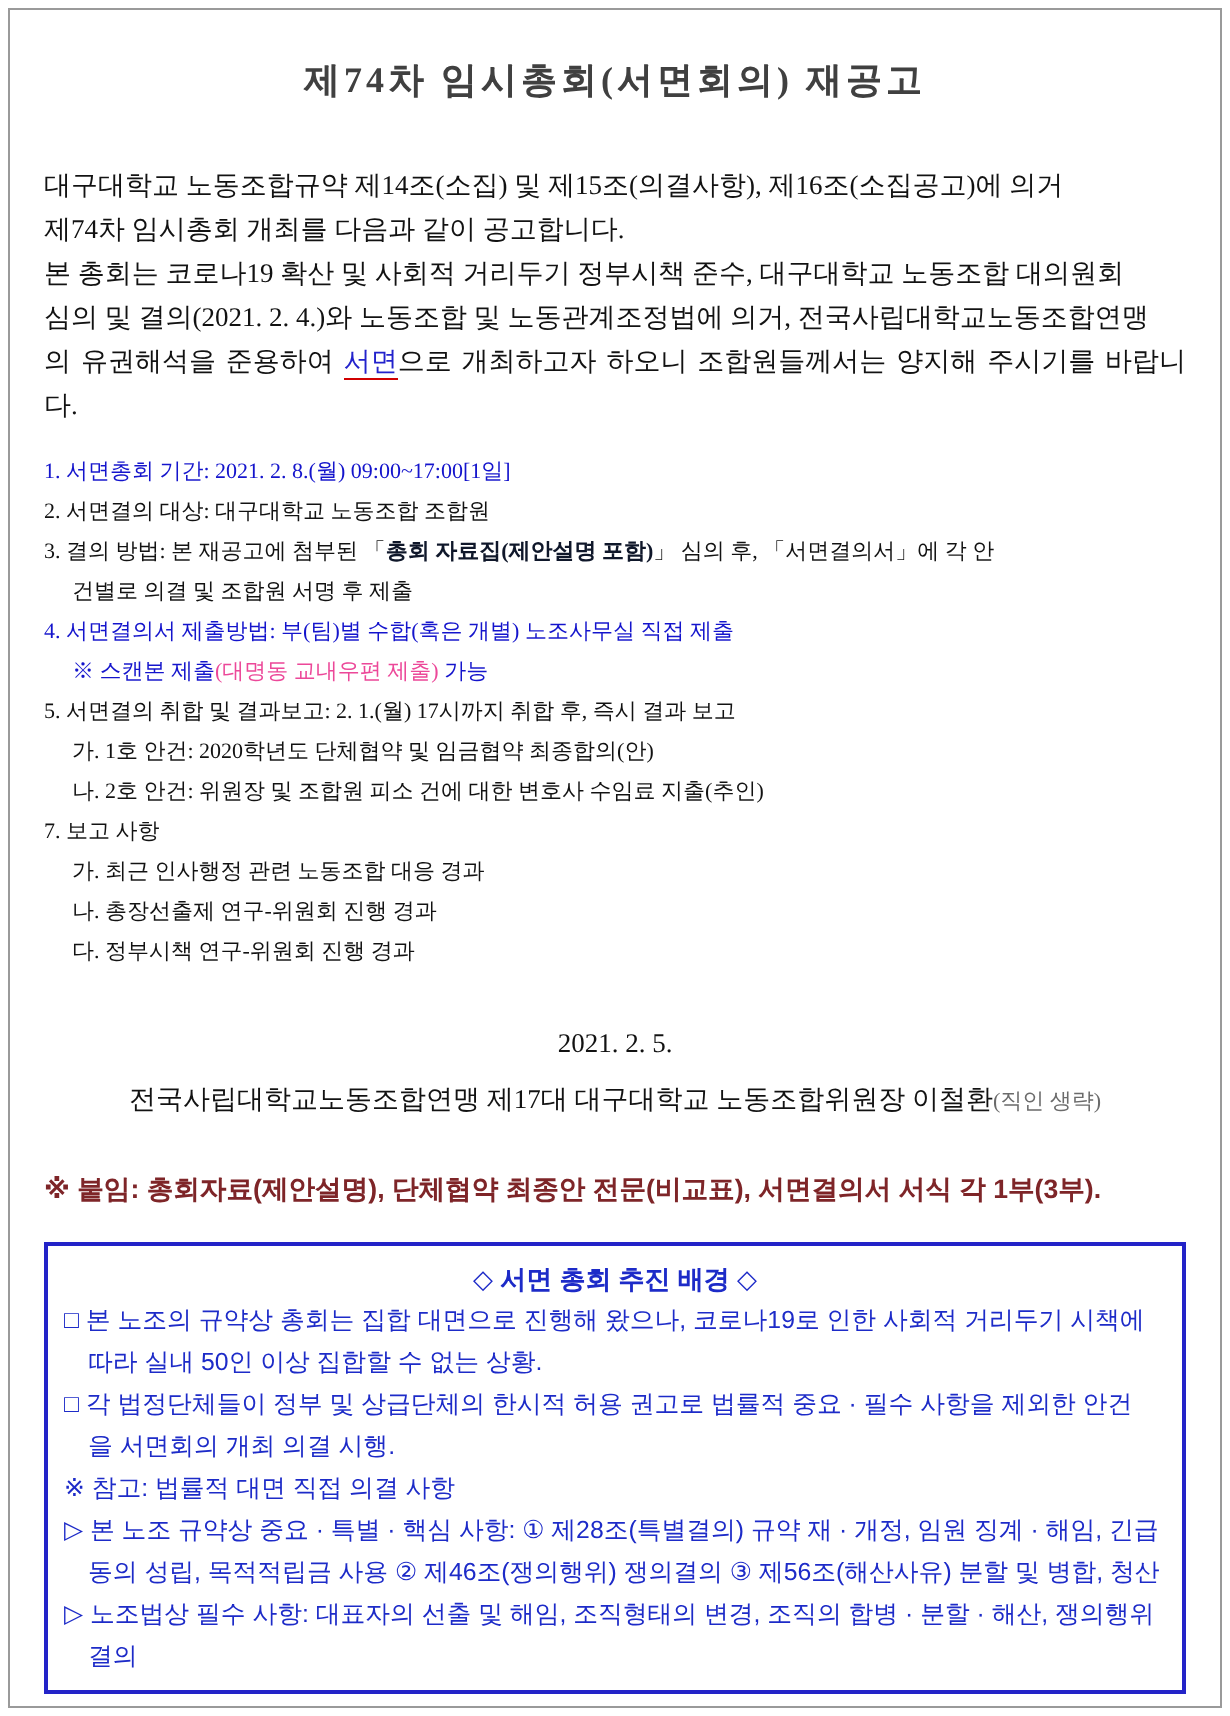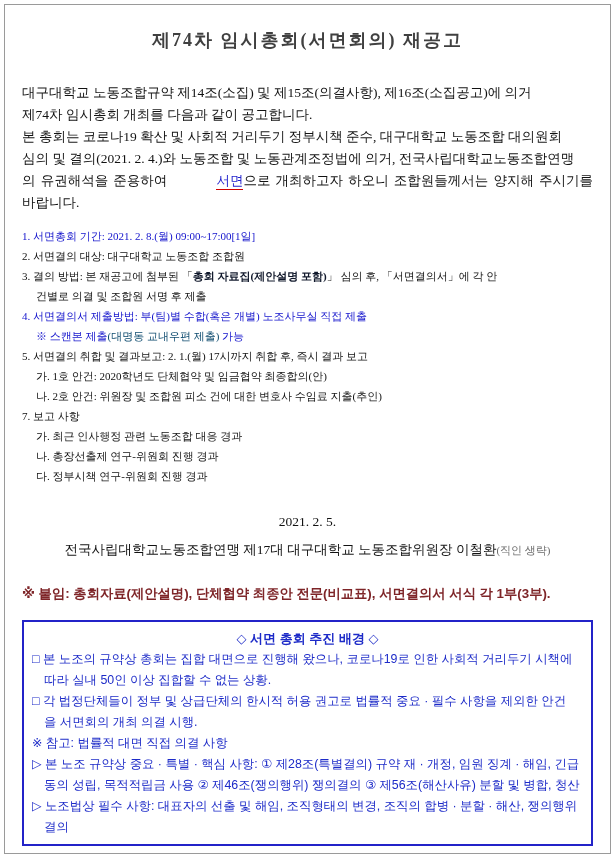--- a/index.html
+++ b/index.html
@@ -37,32 +37,31 @@
   .para {
     font-size: 13.5px;
     line-height: 22px;
     white-space: pre-line;
     text-align: justify;
   }
   .highlight-written {
     color: #2222cc;
     border-bottom: 1px solid #d00000;
     padding-bottom: 1px;
-    margin-left: 44px;
   }
   .list {
     margin-top: 12px;
     font-size: 11px;
     line-height: 20px;
   }
   .list .row { white-space: pre-line; }
   .hang { padding-left: 14px; text-indent: -14px; }
   .sub  { padding-left: 14px; }
   .blue   { color: #1414cc; }
-  .violet { color: #0c4a6e; }
+  .violet { color: #ec4899; }
   .maroon { color: #0f172a; font-weight: bold; }
   .footer-date {
     margin-top: 26px;
     text-align: center;
     font-size: 13.5px;
     line-height: 20px;
   }
   .footer-sign {
     margin-top: 8px;
     text-align: center;

